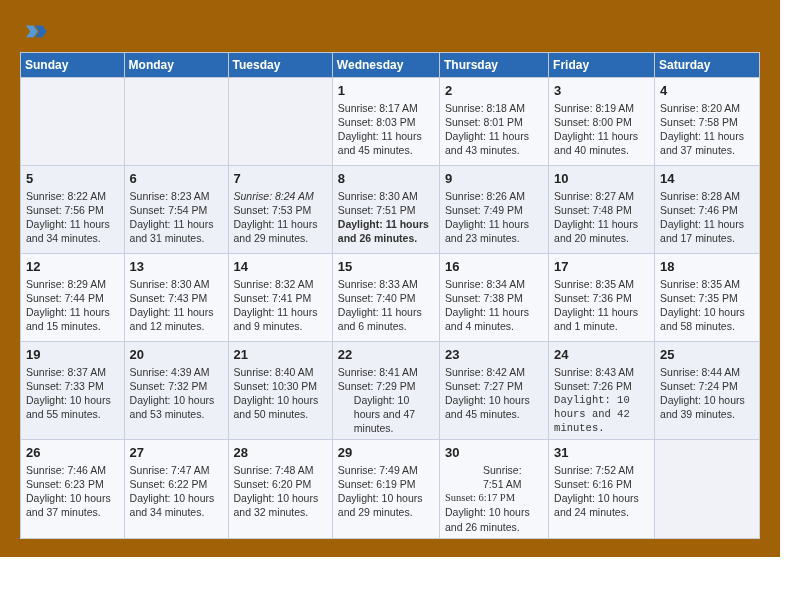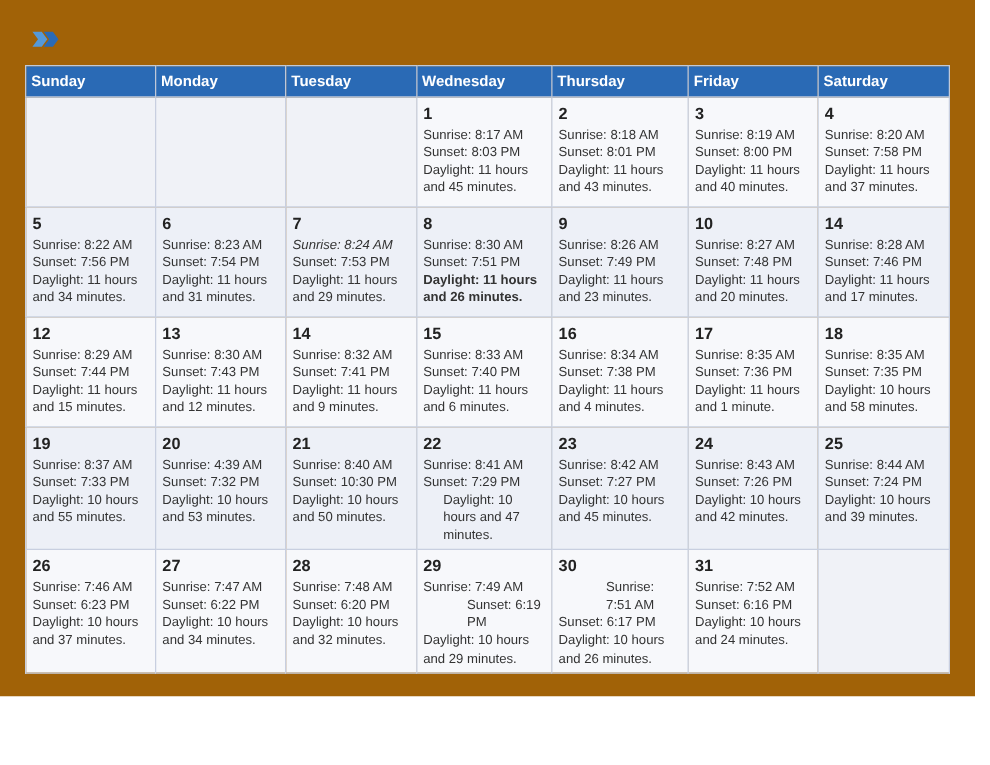--- a/index.html
+++ b/index.html
@@ -282,21 +282,21 @@
           <td>
             <span class="day-number">23</span>
             <span style="display: block;">Sunrise: 8:42 AM</span>
             <span style="display: block;">Sunset: 7:27 PM</span>
             <span style="display: block;">Daylight: 10 hours and 45 minutes.</span>
           </td>
           <td>
             <span class="day-number">24</span>
             <span style="display: block;">Sunrise: 8:43 AM</span>
             <span style="display: block;">Sunset: 7:26 PM</span>
-            <span style="display: block;">Daylight: 10 hours and 42 minutes.</span>
+            <span style="display: block; font-family: Liberation Mono, monospace;">Daylight: 10 hours and 42 minutes.</span>
           </td>
           <td>
             <span class="day-number">25</span>
             <span style="display: block;">Sunrise: 8:44 AM</span>
             <span style="display: block;">Sunset: 7:24 PM</span>
             <span style="display: block;">Daylight: 10 hours and 39 minutes.</span>
           </td>
         </tr>
         <tr>
           <td>
@@ -313,27 +313,27 @@
           </td>
           <td>
             <span class="day-number">28</span>
             <span style="display: block;">Sunrise: 7:48 AM</span>
             <span style="display: block;">Sunset: 6:20 PM</span>
             <span style="display: block;">Daylight: 10 hours and 32 minutes.</span>
           </td>
           <td>
             <span class="day-number">29</span>
             <span style="display: block;">Sunrise: 7:49 AM</span>
-            <span style="display: block; margin-left: 35px;">Sunset: 6:19 PM</span>
+            <span style="display: block;">Sunset: 6:19 PM</span>
             <span style="display: block;">Daylight: 10 hours and 29 minutes.</span>
           </td>
           <td>
             <span class="day-number">30</span>
             <span style="display: block; margin-left: 38px;">Sunrise: 7:51 AM</span>
-            <span style="display: block;">Sunset: 6:17 PM</span>
+            <span style="display: block; font-family: Liberation Serif, serif;">Sunset: 6:17 PM</span>
             <span style="display: block;">Daylight: 10 hours and 26 minutes.</span>
           </td>
           <td>
             <span class="day-number">31</span>
             <span style="display: block;">Sunrise: 7:52 AM</span>
             <span style="display: block;">Sunset: 6:16 PM</span>
             <span style="display: block;">Daylight: 10 hours and 24 minutes.</span>
           </td>
           <td class="empty"></td>
         </tr>

